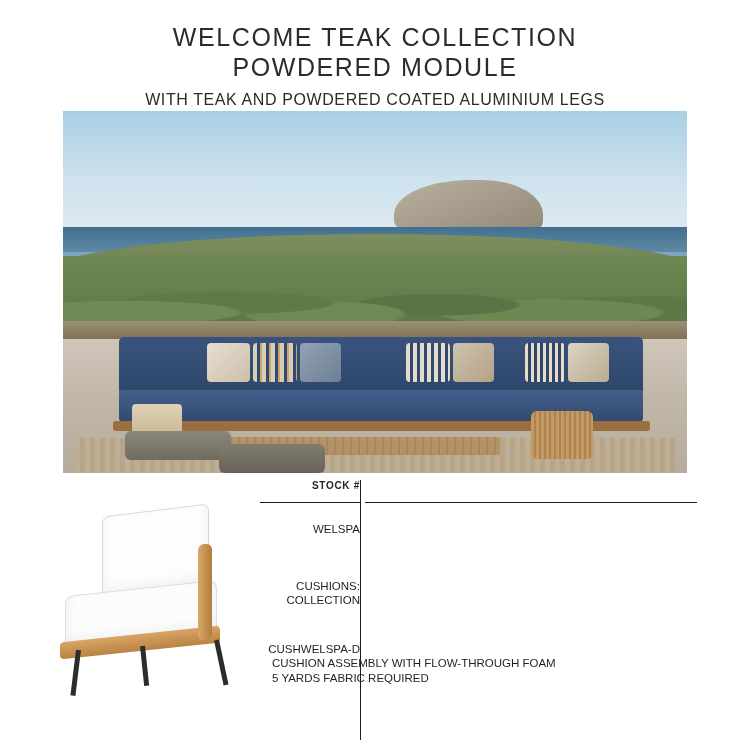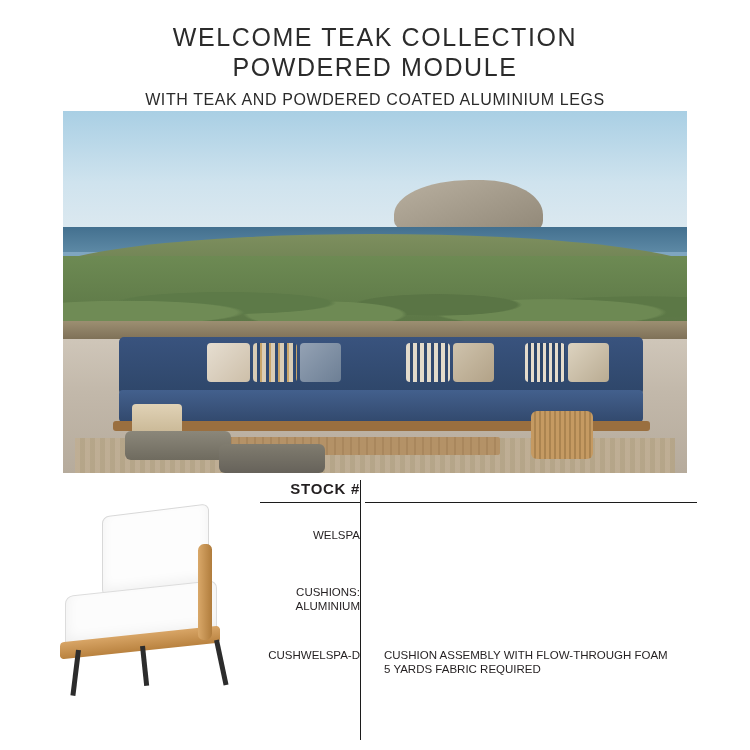--- a/index.html
+++ b/index.html
@@ -260,21 +260,21 @@
 
   .spec {
     position: absolute;
     left: 260px;
     top: 480px;
     width: 450px;
   }
   .spec-head {
     display: flex;
     font-weight: bold;
-    font-size: 15px;
+    font-size: 10px;
     letter-spacing: 0.7px;
     padding-bottom: 9px;
   }
   .col-stock {
     width: 100px;
     text-align: right;
     padding-right: 12px;
   }
   .col-dim {
     flex: 1;
@@ -286,20 +286,21 @@
     top: 480px;
     width: 1px;
     height: 260px;
     background: #1c1c1c;
   }
   .spec-row {
     display: flex;
     font-size: 11.5px;
     line-height: 14.5px;
     margin-bottom: 22px;
+    flex-direction: column;
   }
   .spec-row .col-stock {
     font-size: 11.5px;
     font-weight: normal;
   }
   .stock-l2 { display: block; }
   .rule {
     position: absolute;
     background: #1c1c1c;
     height: 1px;
@@ -366,21 +367,21 @@
 
     <div class="spec-row" style="margin-top:22px;">
       <div class="col-stock">
         <span>WELSPA</span>
       </div>
     </div>
 
     <div class="spec-row" style="margin-top:42px;justify-content:space-between;">
       <div class="col-stock">
         <span class="stock-l2">CUSHIONS:</span>
-        <span class="stock-l2">ALUMINIUM</span>
+        <span class="stock-l2">COLLECTION</span>
       </div>
     </div>
 
     <div class="spec-row" style="margin-top:34px;">
       <div class="col-stock">
         <span>CUSHWELSPA-D</span>
       </div>
       <div class="col-dim" style="white-space:pre-line;">CUSHION ASSEMBLY WITH FLOW-THROUGH FOAM
 5 YARDS FABRIC REQUIRED</div>
     </div>

